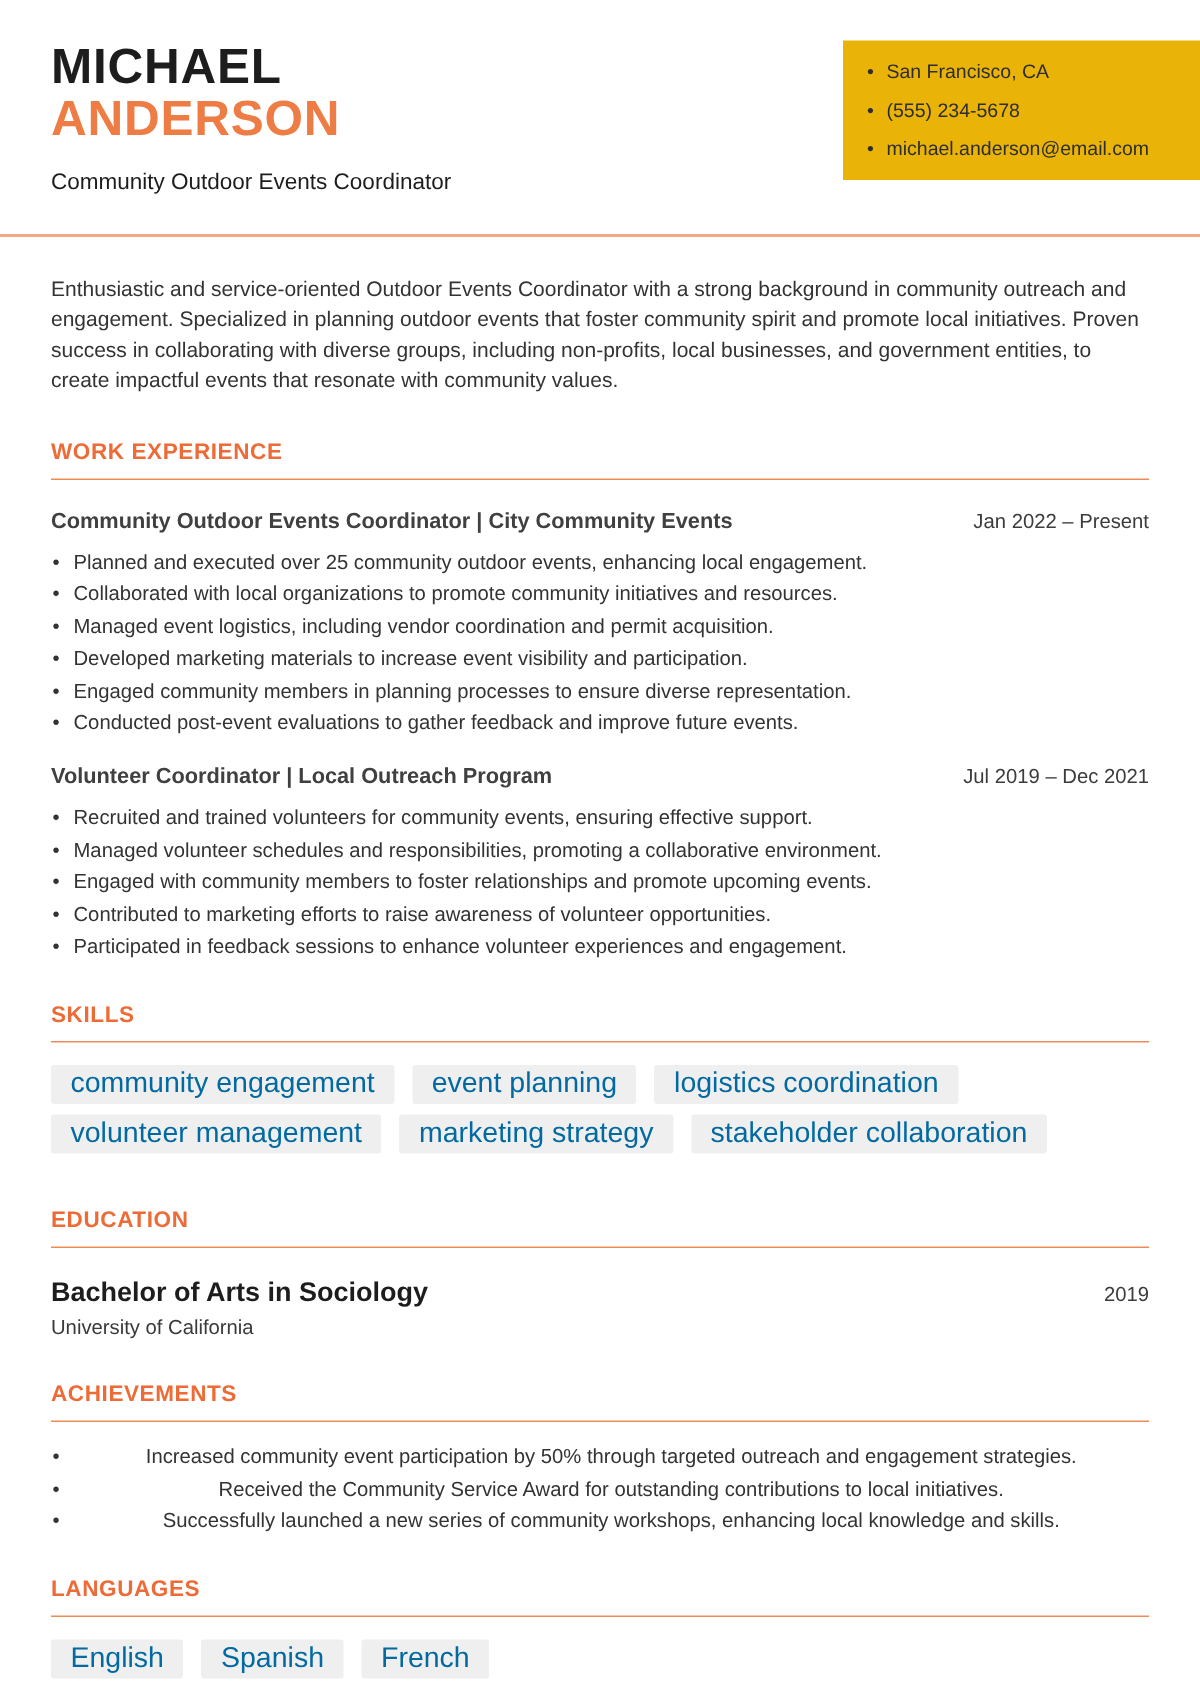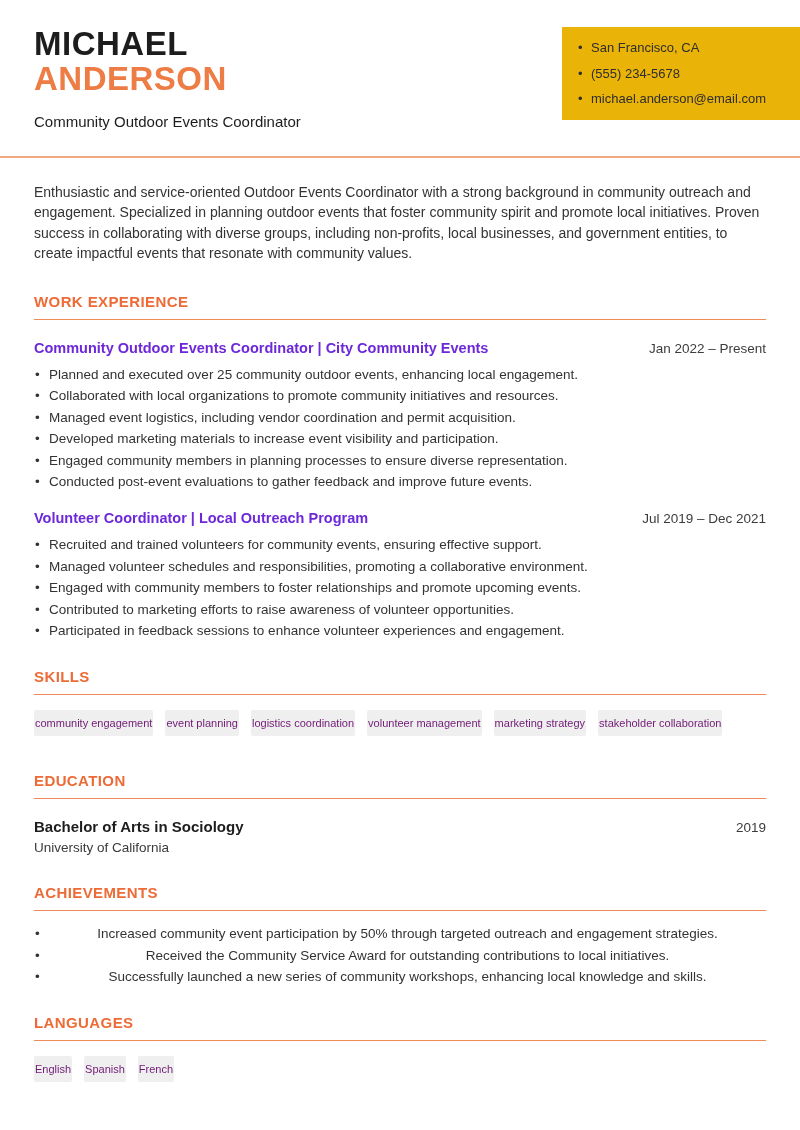--- a/index.html
+++ b/index.html
@@ -30,40 +30,40 @@
   .summary { margin-top:24px; font-size:14px; line-height:20.5px; color:#333333; }
 
   .section { margin-top:29px; }
   .section-heading { font-size:15px; font-weight:700; letter-spacing:0.4px; color:#ED6B36; }
   .section-rule { margin-top:9px; border-top:1px solid #EE8C58; }
 
   
   .job { margin-top:20px; }
   .job + .job { }
   .job-header { display:flex; justify-content:space-between; align-items:baseline; }
-  .job-title { font-size:14.5px; font-weight:700; color:#6d28d9; }
+  .job-title { font-size:14.5px; font-weight:700; color:#404040; }
   .job-dates { font-size:13.5px; color:#3c3c3c; white-space:nowrap; }
   ul.bullets { margin-top:11px; list-style:none; }
   ul.bullets li {
     position:relative; padding-left:15px; margin-bottom:5.5px;
     font-size:13.5px; line-height:16px; color:#333333;
   }
   ul.bullets li::before { content:"•"; position:absolute; left:1px; top:0; color:#333333; }
 
   
   .tags { margin-top:15px; display:flex; flex-wrap:wrap; }
   .tag {
-    display:inline-block; background:#EFEFEF; color:#701a75;
-    font-size:11px; line-height:14px; padding:6px 1px;
+    display:inline-block; background:#EFEFEF; color:#0369a1;
+    font-size:19px; line-height:14px; padding:6px 13px;
     margin:0 12px 7px 0; border-radius:2px;
   }
 
   
   .edu-row { margin-top:19px; display:flex; justify-content:space-between; align-items:baseline; }
-  .edu-degree { font-size:15px; font-weight:700; color:#1d1d1d; }
+  .edu-degree { font-size:18px; font-weight:700; color:#1d1d1d; }
   .edu-year { font-size:13.5px; color:#3c3c3c; }
   .edu-school { margin-top:5px; font-size:13.5px; color:#3a3a3a; }
 
   
   .section .achv { margin-top:15px;text-align:center; }
 </style>
 </head>
 <body>
 
 <div class="page">

